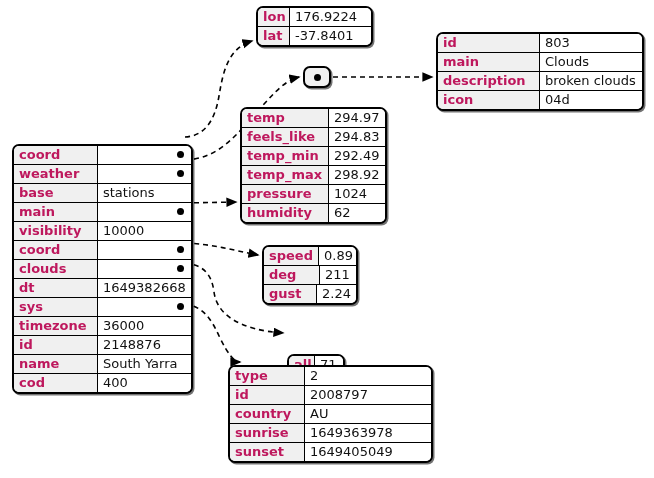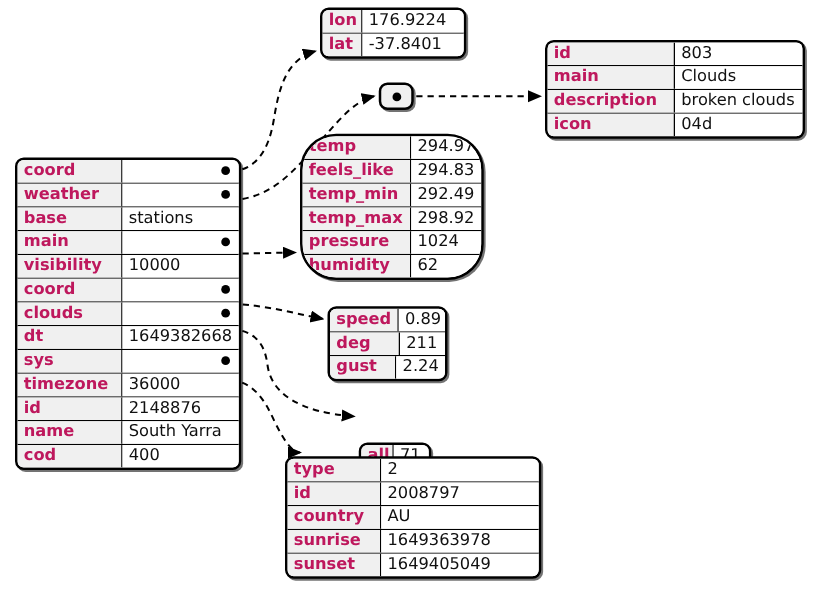--- a/index.html
+++ b/index.html
@@ -57,32 +57,32 @@
     position:absolute;
     border:2px solid #000;
     border-radius:7px;
     background:#f0f0f0;
     box-sizing:border-box;
     display:flex;align-items:center;justify-content:center;
     box-shadow:1.5px 1.5px 0 rgba(0,0,0,0.55);
   }
 
   
-  #root-node   {left:12px;  top:126px; width:181px;}
+  #root-node   {left:12px;  top:144px; width:181px;}
   #root-node .k{width:84px;}
 
   #coord-node  {left:256px; top:6px;   width:117px;}
   #coord-node .k{width:32px;}
 
   #weather-array-node{left:303px; top:66px; width:28px; height:22px;}
 
   #weather-node{left:436px; top:32px; width:208px;}
   #weather-node .k{width:102px;}
 
-  #main-node   {left:240px; top:107px; width:147px;border-radius:29px;}
+  #main-node   {left:240px; top:107px; width:147px;}
   #main-node .k{width:87px;}
 
   #wind-node   {left:262px; top:245px; width:96px;}
   #wind-node .k{width:56px;}
 
   #clouds-node {left:287px; top:322px; width:58px;margin-top:32px;}
   #clouds-node .k{width:26px;}
 
   #sys-node    {left:228px; top:365px; width:205px;}
   #sys-node .k{width:75px;}

